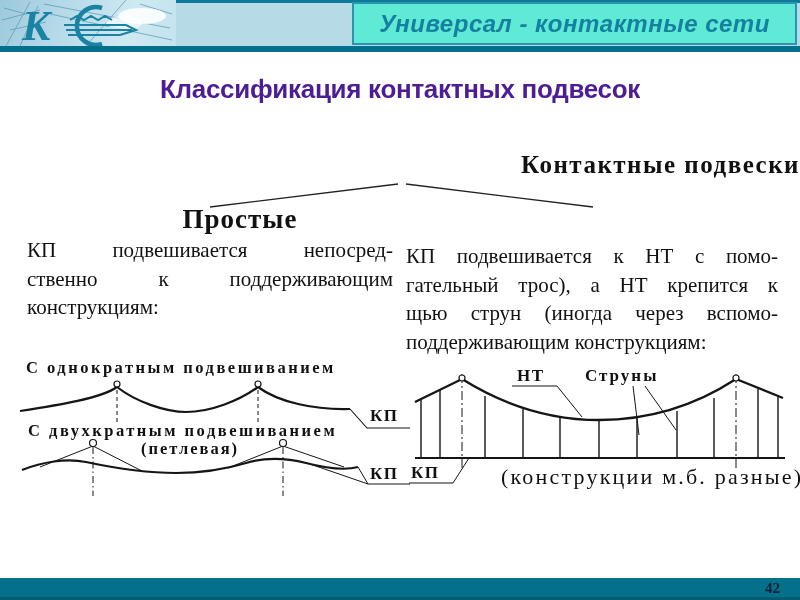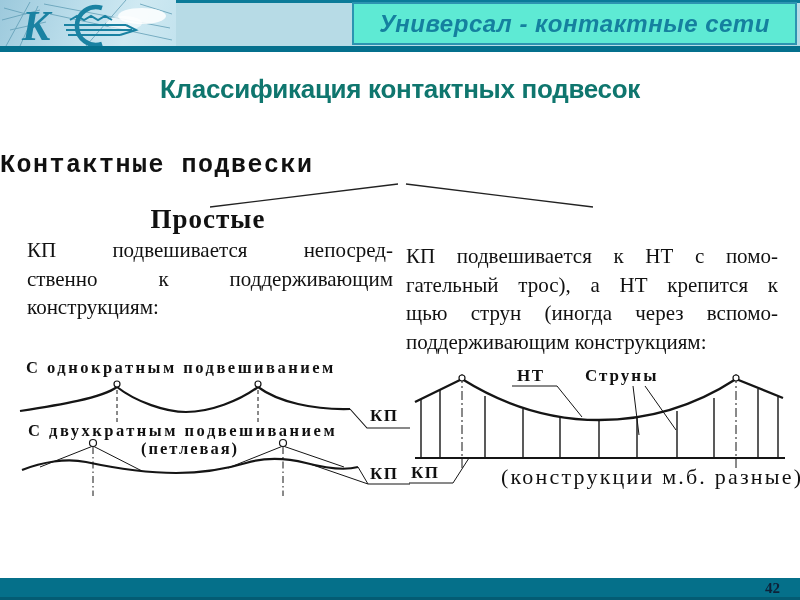--- a/index.html
+++ b/index.html
@@ -13,27 +13,27 @@
         background:linear-gradient(110deg,#9cc9dc 0%,#b9dcea 40%,#cfe9f2 72%,#c3e3ee 100%);}
   .title-box{position:absolute;top:2px;left:352px;width:441px;height:39px;background:#5eead4;
              border:2px solid #2c94b1;display:flex;align-items:center;justify-content:center;}
   .header-title{font-family:"Liberation Sans",sans-serif;font-weight:700;font-style:italic;
                 font-size:24px;color:#15809f;letter-spacing:.5px;white-space:nowrap;}
   .header-divider{position:absolute;top:46px;left:0;width:800px;height:6px;background:#04708d;}
 
   
   .slide-title{position:absolute;top:74px;left:0;width:800px;text-align:center;
                font-family:"Liberation Sans",sans-serif;font-weight:700;font-size:26px;
-               letter-spacing:-.3px;color:#0f766e;}
+               letter-spacing:-.3px;color:#4c1d95;}
 
   
-  .tree-root{position:absolute;top:151px;left:0;width:800px;text-align:left;
-             font-weight:700;font-size:25px;letter-spacing:1.5px;font-family:Liberation Mono, monospace;}
+  .tree-root{position:absolute;top:151px;left:0;width:800px;text-align:right;
+             font-weight:700;font-size:25px;letter-spacing:1.5px;}
   .tree-lines{position:absolute;top:181px;left:180px;}
-  .branch{position:absolute;top:204px;font-weight:700;font-size:27px;letter-spacing:1px;}
+  .branch{position:absolute;top:204px;font-weight:700;font-size:27px;letter-spacing:1px;padding-left:32px;}
   .branch-left{left:0;width:416px;text-align:center;}
   .branch-right{left:400px;width:390px;text-align:center;}
 
   
   .body-text{position:absolute;font-size:21px;line-height:28.5px;}
   .body-left{top:236px;left:27px;width:366px;}
   .body-right{top:242px;left:406px;width:372px;}
   .just{text-align:justify;text-align-last:justify;}
 
   

